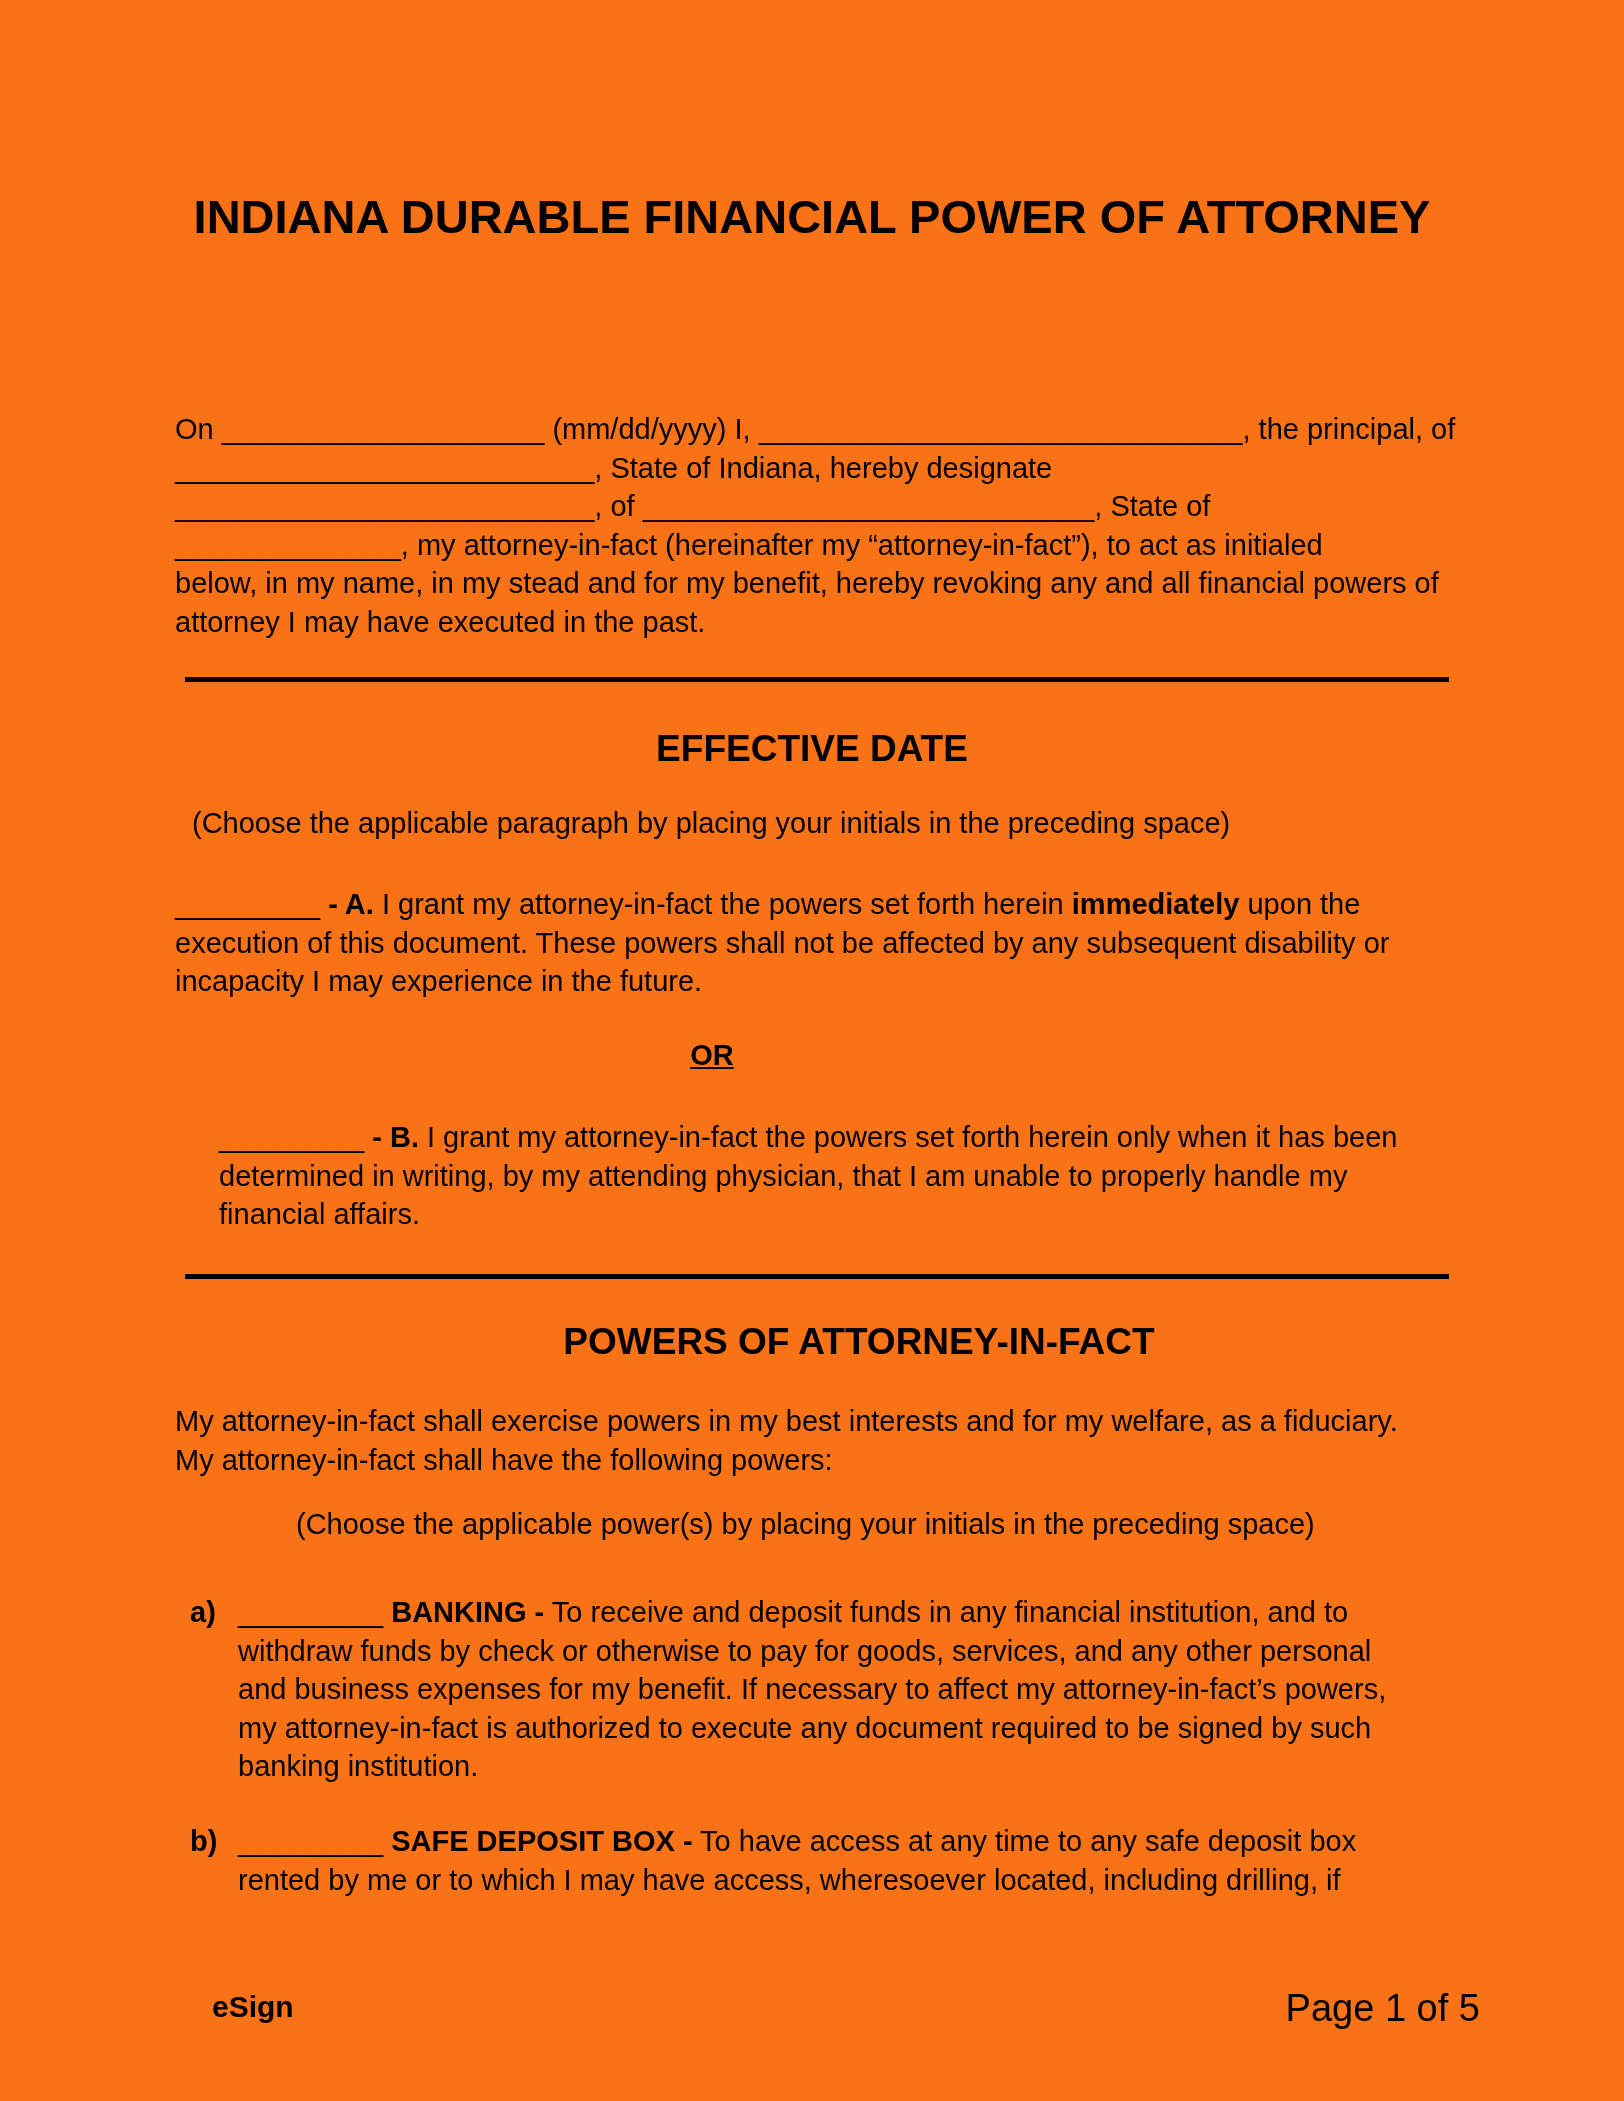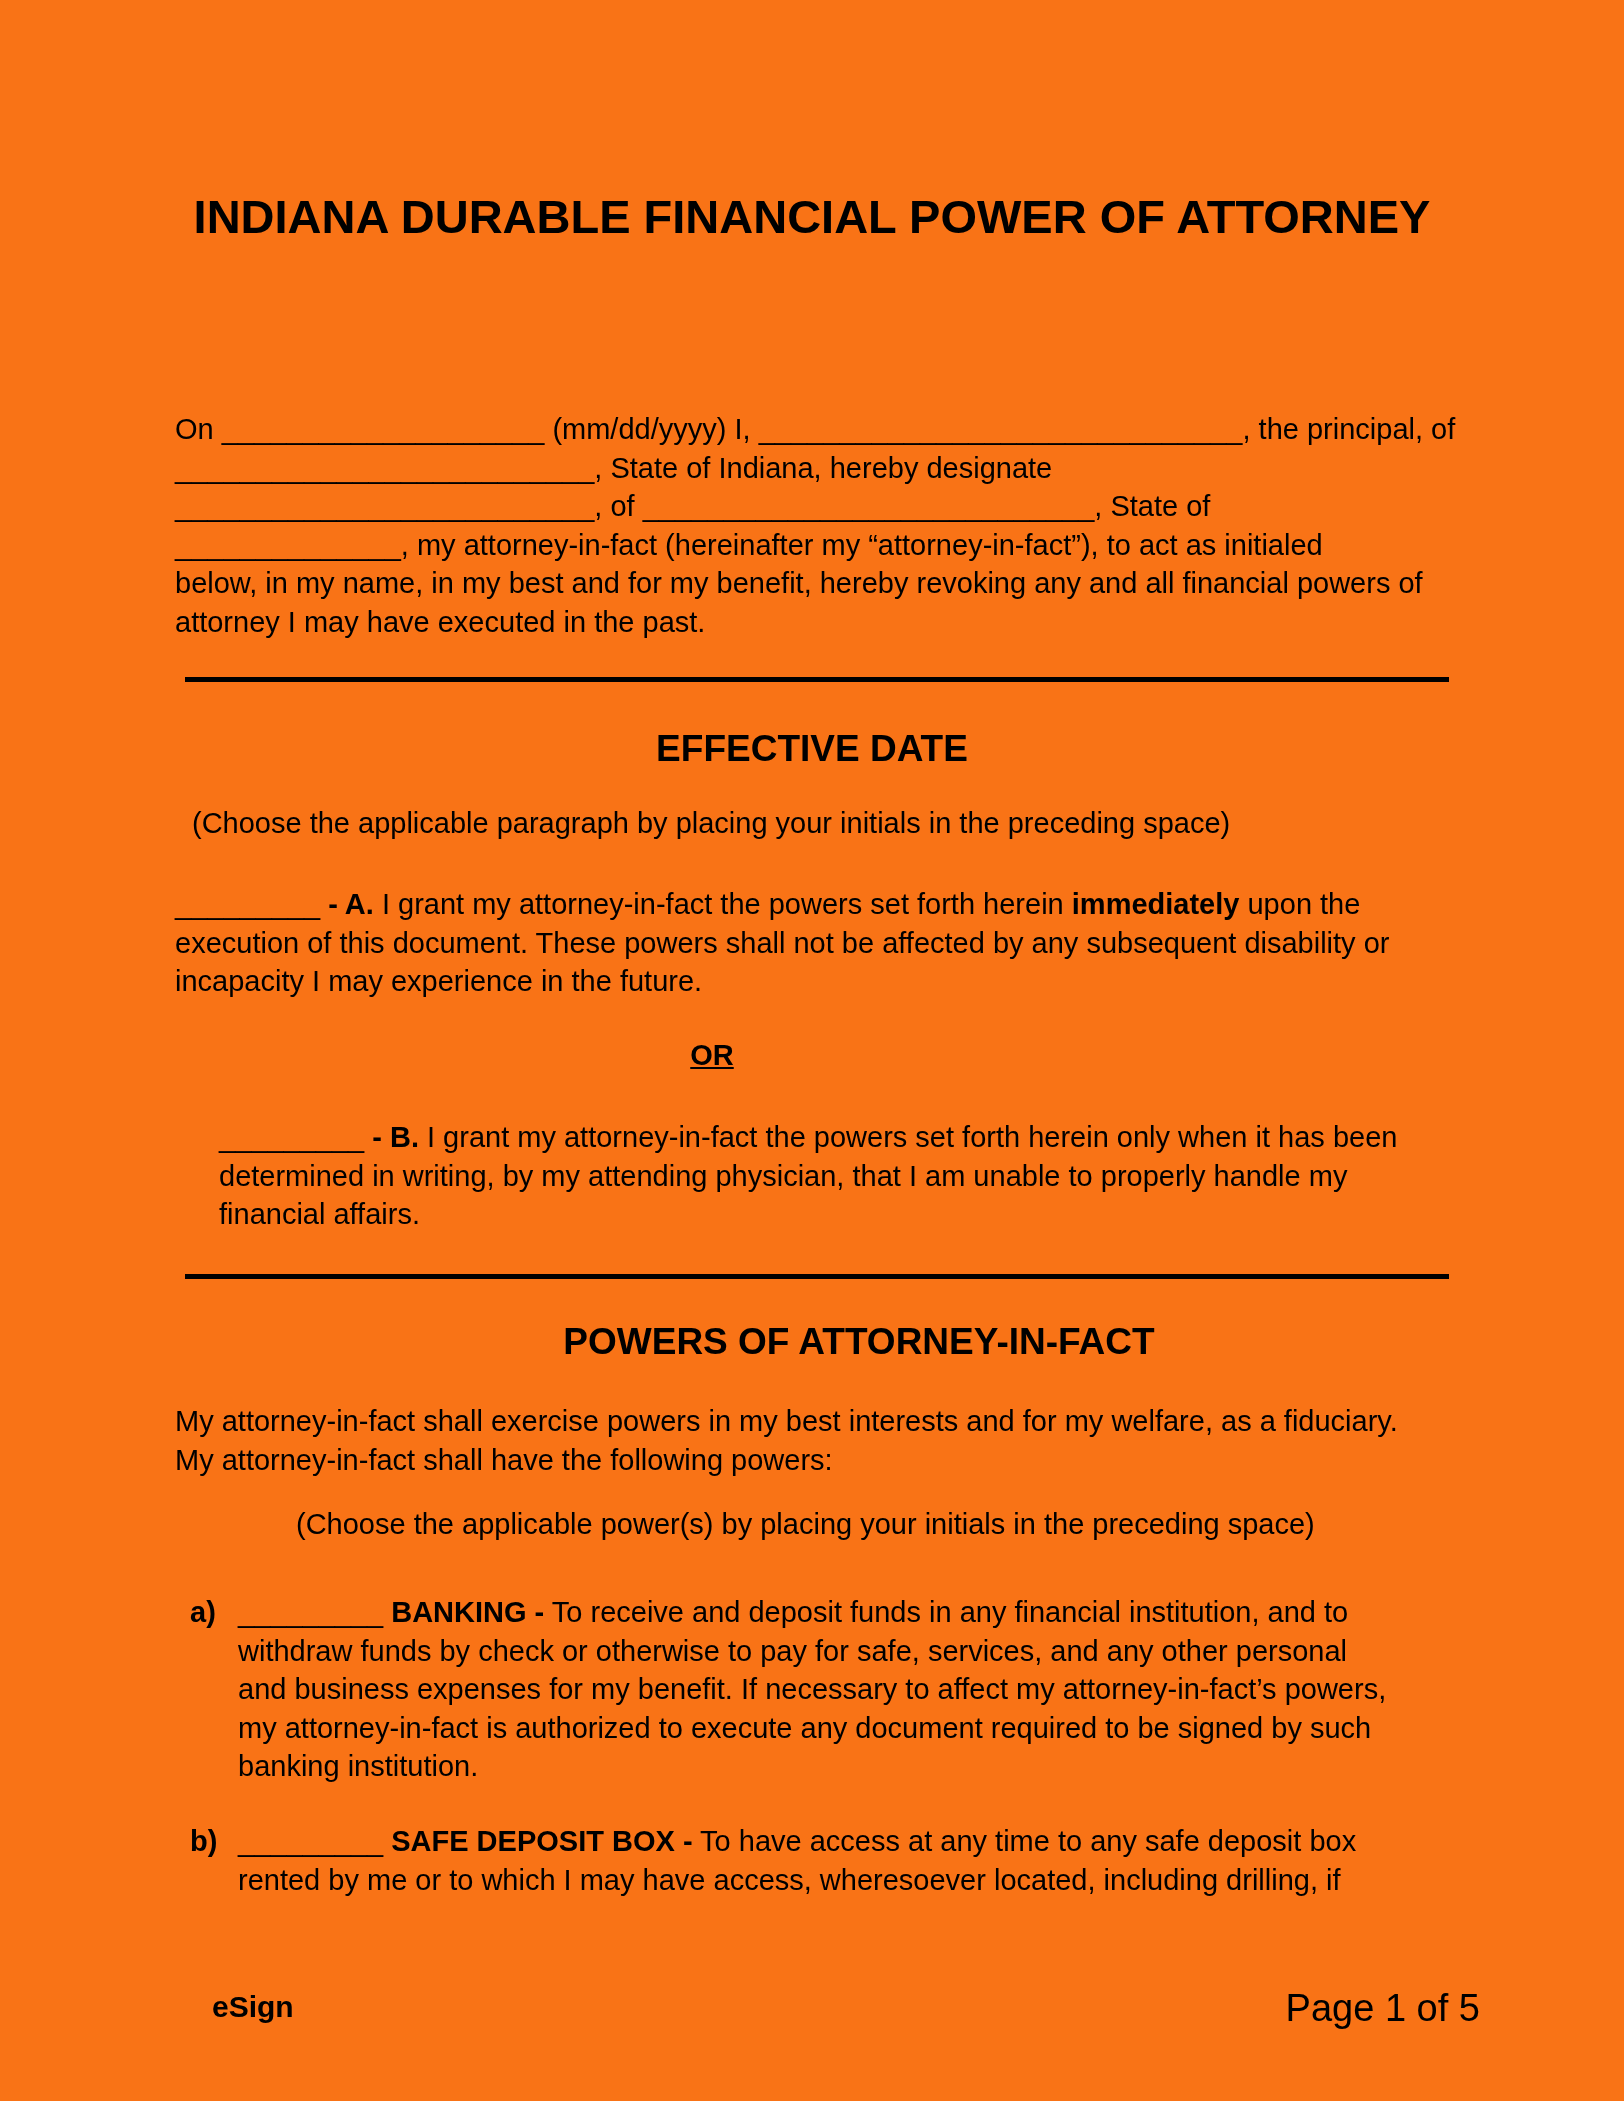--- a/index.html
+++ b/index.html
@@ -58,21 +58,21 @@
 
 <div class="page">
 
   <div class="abs doc-title">INDIANA DURABLE FINANCIAL POWER OF ATTORNEY</div>
 
   <div class="abs body-text" style="left:175px; top:410px; width:1330px;">
       <div class="tline">On <span>____________________</span> (mm/dd/yyyy) I, <span>______________________________</span>, the principal, of</div>
       <div class="tline"><span>__________________________</span>, State of Indiana, hereby designate</div>
       <div class="tline"><span>__________________________</span>, of <span>____________________________</span>, State of</div>
       <div class="tline"><span>______________</span>, my attorney-in-fact (hereinafter my “attorney-in-fact”), to act as initialed</div>
-      <div class="tline">below, in my name, in my best and for my benefit, hereby revoking any and all financial powers of</div>
+      <div class="tline">below, in my name, in my stead and for my benefit, hereby revoking any and all financial powers of</div>
       <div class="tline">attorney I may have executed in the past.</div>
     </div>
 
   <div class="abs divider" style="top:677px;"></div>
 
   <div class="abs section-heading" style="top:728px;">EFFECTIVE DATE</div>
 
   <div class="abs body-text tline" style="left:192px; top:804px;">(Choose the applicable paragraph by placing your initials in the preceding space)</div>
 
   <div class="abs body-text" style="left:175px; top:885px; width:1330px;">
@@ -97,21 +97,21 @@
       <div class="tline">My attorney-in-fact shall exercise powers in my best interests and for my welfare, as a fiduciary.</div>
       <div class="tline">My attorney-in-fact shall have the following powers:</div>
     </div>
 
   <div class="abs body-text tline" style="left:296px; top:1505px;">(Choose the applicable power(s) by placing your initials in the preceding space)</div>
 
   <div class="abs body-text doc-item" style="top:1593px; width:1320px;">
     <span class="item-label tline">a)</span>
     <div class="item-body">
         <div class="tline"><span>_________</span> <span class="b">BANKING -</span> To receive and deposit funds in any financial institution, and to</div>
-        <div class="tline">withdraw funds by check or otherwise to pay for safe, services, and any other personal</div>
+        <div class="tline">withdraw funds by check or otherwise to pay for goods, services, and any other personal</div>
         <div class="tline">and business expenses for my benefit. If necessary to affect my attorney-in-fact’s powers,</div>
         <div class="tline">my attorney-in-fact is authorized to execute any document required to be signed by such</div>
         <div class="tline">banking institution.</div>
       </div>
   </div>
 
   <div class="abs body-text doc-item" style="top:1822px; width:1320px;">
     <span class="item-label tline">b)</span>
     <div class="item-body">
         <div class="tline"><span>_________</span> <span class="b">SAFE DEPOSIT BOX -</span> To have access at any time to any safe deposit box</div>

